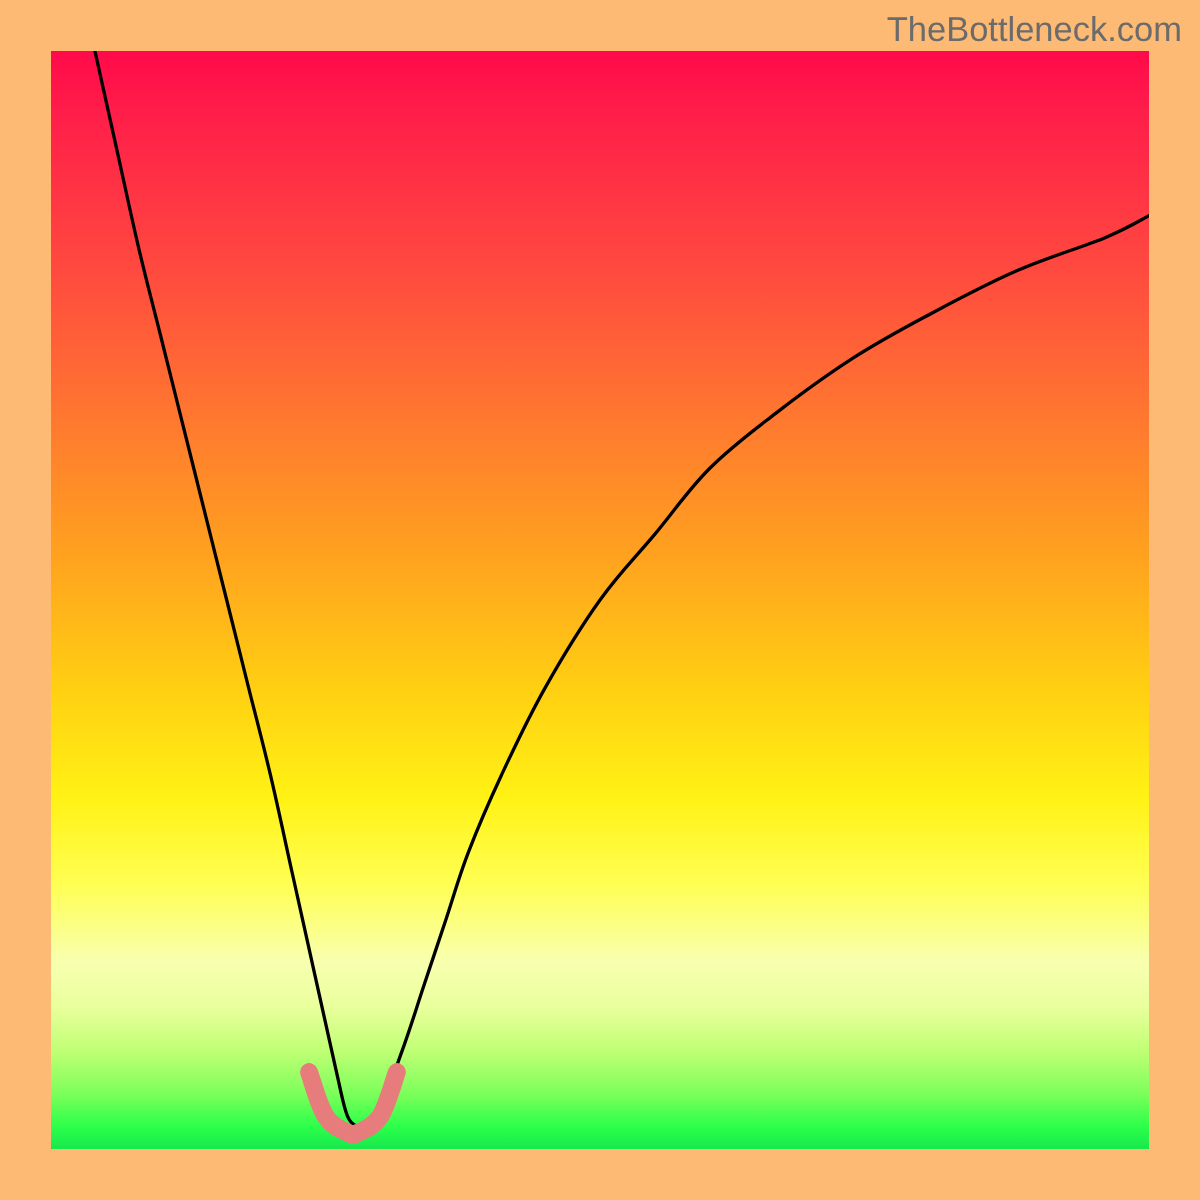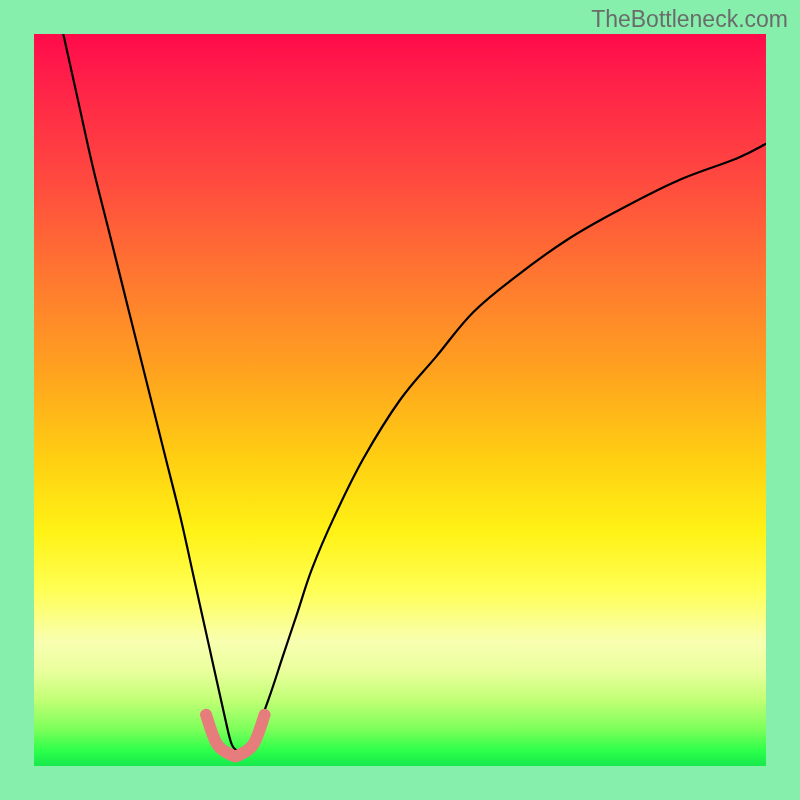--- a/index.html
+++ b/index.html
@@ -8,21 +8,21 @@
     width: 800px;
     height: 800px;
     background: #000;
     overflow: hidden;
     font-family: Arial, Helvetica, sans-serif;
   }
   .frame {
     position: relative;
     width: 800px;
     height: 800px;
-    background: #86efac;
+    background: #fdba74;
   }
   .watermark {
     position: absolute;
     top: 6px;
     right: 12px;
     color: #6b6b6b;
     font-size: 23px;
     font-weight: 400;
     letter-spacing: 0px;
     z-index: 4;

